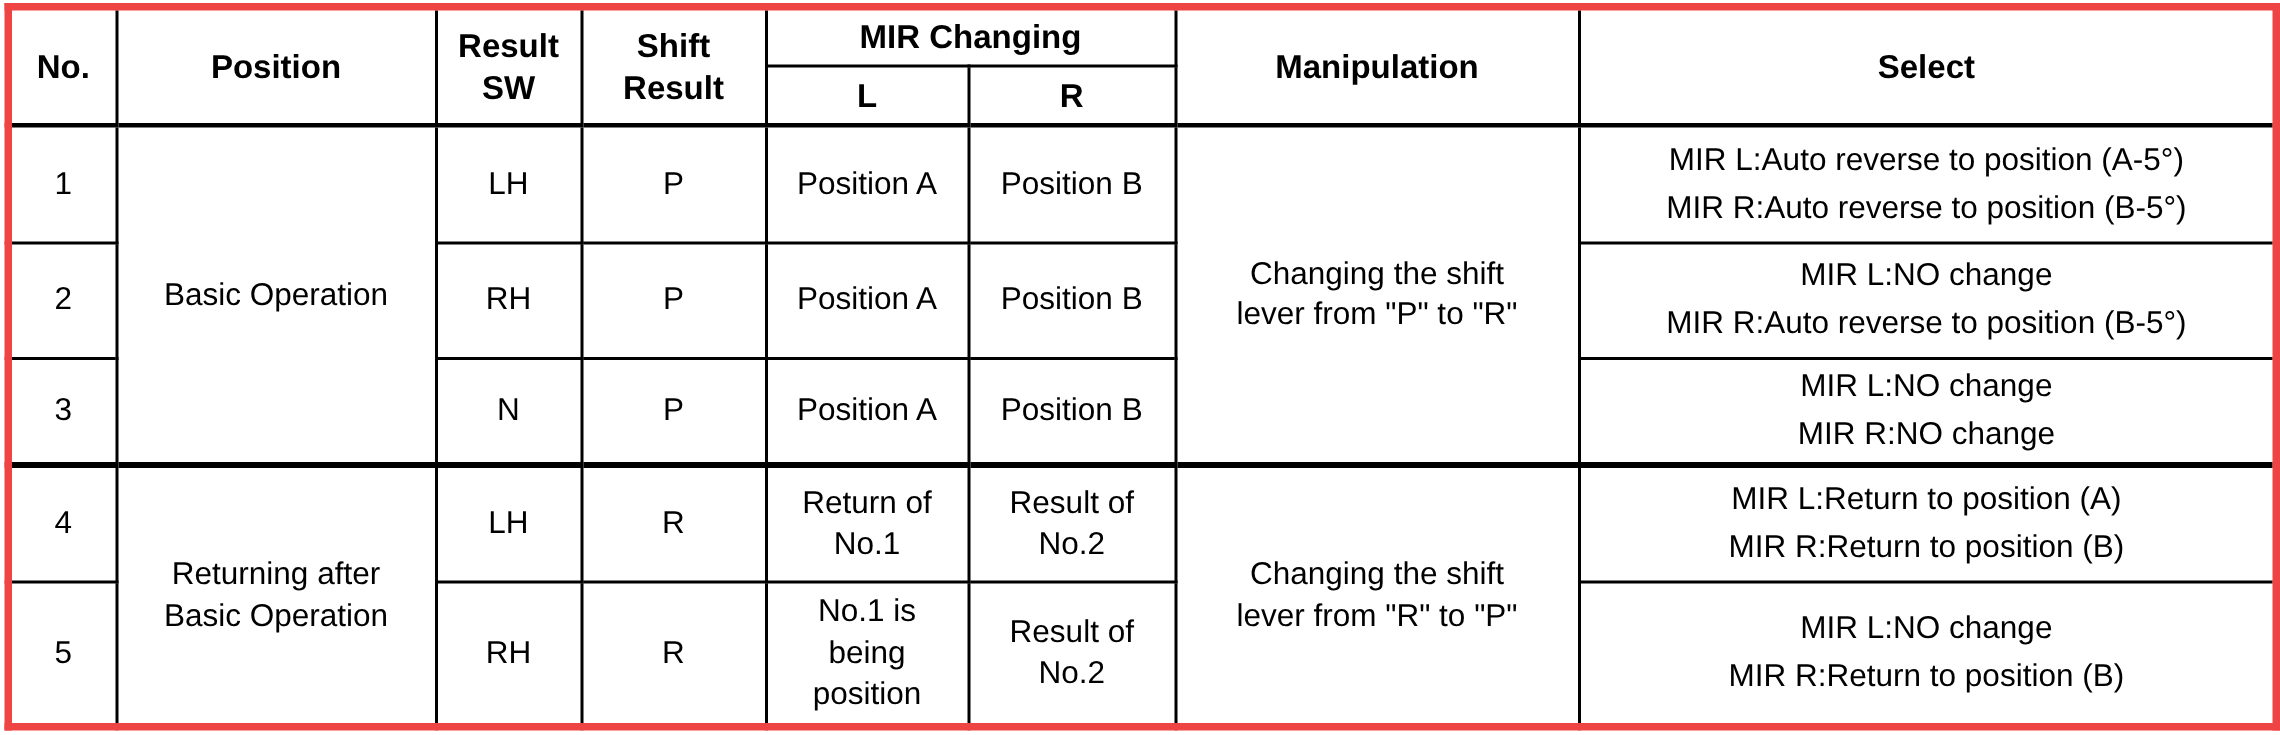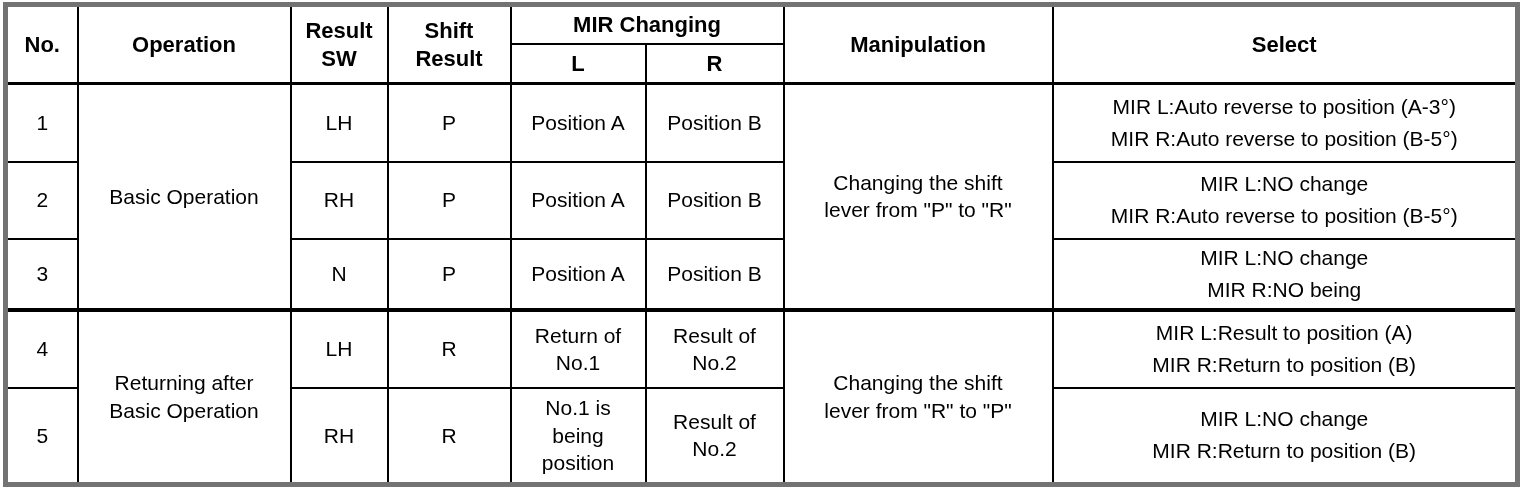--- a/index.html
+++ b/index.html
@@ -13,21 +13,21 @@
     width: 1520px;
     height: 490px;
     background: #ffffff;
     box-sizing: border-box;
     padding: 2px 3px;
   }
   table.mir {
     border-collapse: collapse;
     table-layout: fixed;
     width: 1512px;
-    border: 5px solid #737373;
+    border: 5px solid #ef4444;
     background: #ffffff;
   }
   table.mir th, table.mir td {
     border: 2px solid #000000;
     vertical-align: middle;
     overflow: hidden;
     box-sizing: border-box;
   }
   table.mir th {
     font-size: 22px;
@@ -71,21 +71,21 @@
       <col style="width:97px">
       <col style="width:123px">
       <col style="width:135px">
       <col style="width:138px">
       <col style="width:269px">
       <col style="width:465px">
     </colgroup>
     <thead>
       <tr class="hr1">
         <th rowspan="2">No.</th>
-        <th rowspan="2">Operation</th>
+        <th rowspan="2">Position</th>
         <th rowspan="2" class="pre">Result
 SW</th>
         <th rowspan="2" class="pre">Shift
 Result</th>
         <th colspan="2">MIR Changing</th>
         <th rowspan="2">Manipulation</th>
         <th rowspan="2">Select</th>
       </tr>
       <tr class="hr2">
         <th>L</th>
@@ -96,21 +96,21 @@
       <tr class="r1">
         <td>1</td>
         <td rowspan="3" class="pre">Basic Operation</td>
         <td>LH</td>
         <td>P</td>
         <td>Position A</td>
         <td>Position B</td>
         <td rowspan="3" class="left pre">Changing the shift
 lever from "P" to "R"</td>
         <td class="result-cell">
-          <div class="rline">MIR L:Auto reverse to position (A-3°)</div>
+          <div class="rline">MIR L:Auto reverse to position (A-5°)</div>
           <div class="rline">MIR R:Auto reverse to position (B-5°)</div>
         </td>
       </tr>
       <tr class="r2">
         <td>2</td>
         <td>RH</td>
         <td>P</td>
         <td>Position A</td>
         <td>Position B</td>
         <td class="result-cell">
@@ -119,35 +119,35 @@
         </td>
       </tr>
       <tr class="r3">
         <td>3</td>
         <td>N</td>
         <td>P</td>
         <td>Position A</td>
         <td>Position B</td>
         <td class="result-cell">
           <div class="rline">MIR L:NO change</div>
-          <div class="rline">MIR R:NO being</div>
+          <div class="rline">MIR R:NO change</div>
         </td>
       </tr>
       <tr class="r4">
         <td>4</td>
         <td rowspan="2" class="pre">Returning after
 Basic Operation</td>
         <td>LH</td>
         <td>R</td>
         <td>Return of No.1</td>
         <td>Result of No.2</td>
         <td rowspan="2" class="left pre">Changing the shift
 lever from "R" to "P"</td>
         <td class="result-cell">
-          <div class="rline">MIR L:Result to position (A)</div>
+          <div class="rline">MIR L:Return to position (A)</div>
           <div class="rline">MIR R:Return to position (B)</div>
         </td>
       </tr>
       <tr class="r5">
         <td>5</td>
         <td>RH</td>
         <td>R</td>
         <td>No.1 is being position</td>
         <td>Result of No.2</td>
         <td class="result-cell">

